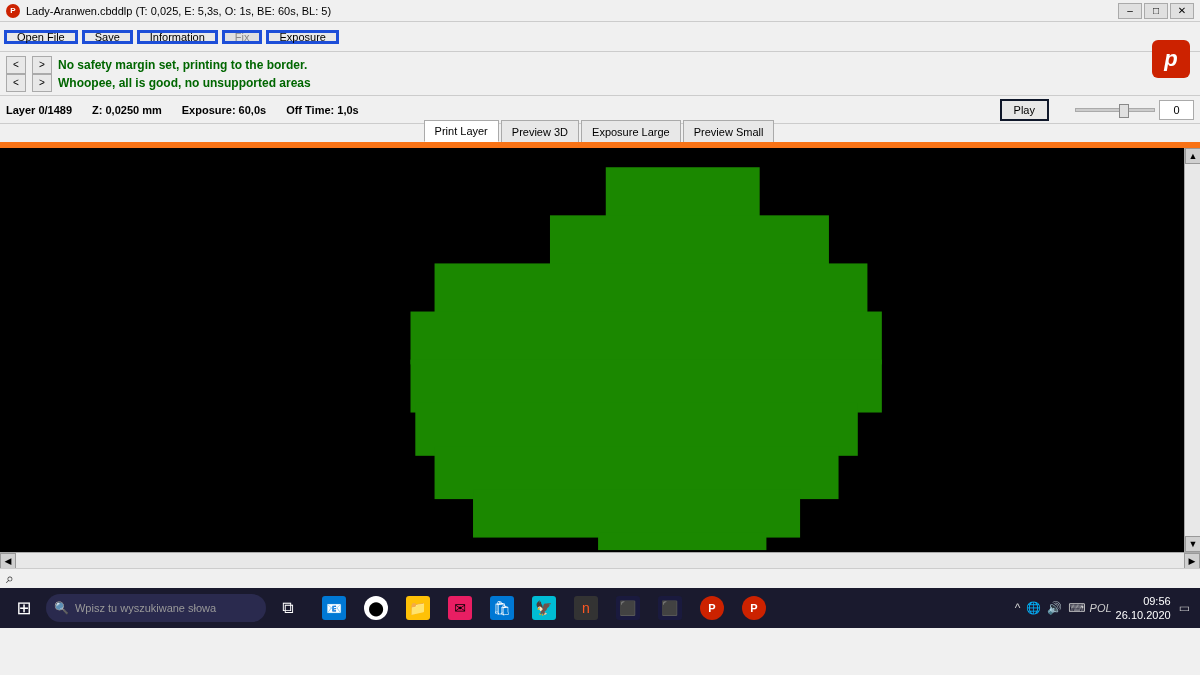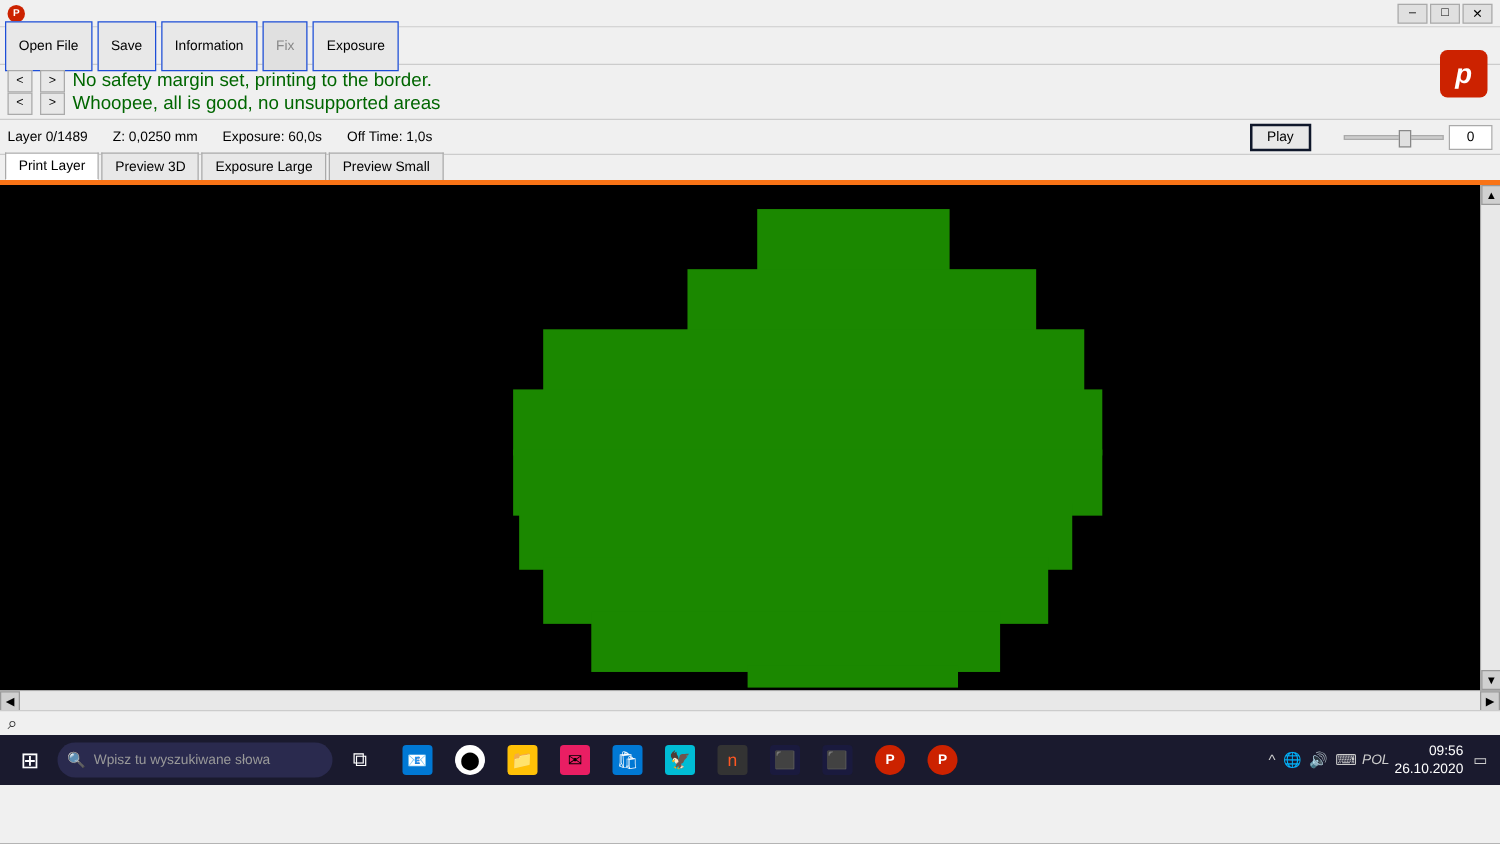--- a/index.html
+++ b/index.html
@@ -30,24 +30,24 @@
     .toolbar {
       height: 30px;
       background: #f0f0f0;
       display: flex;
       align-items: center;
       padding: 3px 4px;
       gap: 4px;
       border-bottom: 1px solid #ccc;
     }
     .toolbar-btn {
-      height: 40px;
+      height: 14px;
       padding: 0 10px;
       background: #e8e8e8;
-      border: 1px solid #1d4ed8;
+      border: 3px solid #1d4ed8;
       font-size: 11px;
       cursor: pointer;
       display: flex; align-items: center; justify-content: center;
     }
     .toolbar-btn.fix { background: #e0e0e0; color: #888; }
 
     
     .logo-area {
       position: absolute;
       top: 22px;
@@ -70,37 +70,37 @@
       height: 44px;
       background: #f0f0f0;
       display: flex;
       flex-direction: column;
       justify-content: center;
       padding: 2px 6px;
       border-bottom: 1px solid #ccc;
       padding-right: 60px;
     }
     .info-line {
-      font-size: 15px;
+      font-size: 12px;
       color: #006600;
-      font-weight: normal;
+      font-weight: bold;
       line-height: 16px;
     }
 
     
     .layerbar {
       height: 28px;
       background: #f0f0f0;
       display: flex;
       align-items: center;
       padding: 0 6px;
       gap: 20px;
       border-bottom: 1px solid #ccc;
     }
-    .layer-info { font-size: 11px; color: #000; }
+    .layer-info { font-size: 11px; color: #000; font-weight: bold; }
     .play-btn {
       height: 22px;
       padding: 0 12px;
       background: #e8e8e8;
       border: 2px solid #0f172a;
       font-size: 11px;
       cursor: pointer;
       margin-left: auto;
     }
     .slider-container {
@@ -133,22 +133,23 @@
       font-size: 11px;
       display: flex; align-items: center; justify-content: center;
     }
 
     
     .tabs {
       height: 24px;
       background: #f0f0f0;
       display: flex;
       align-items: flex-end;
-      padding: 0 4px;
-      border-bottom: 4px solid #f97316;
+      padding: 0 16px;
+      border-bottom: 6px solid #f97316;
+      justify-content: center;
     }
     .tab {
       height: 22px;
       padding: 0 10px;
       border: 1px solid #aaa;
       border-bottom: none;
       background: #e8e8e8;
       font-size: 11px;
       display: flex; align-items: center;
       cursor: pointer;
@@ -277,20 +278,21 @@
     svg.layer-shape { position: absolute; top: 0; left: 0; width: 100%; height: 100%; }
   </style>
 </head>
 <body>
 
 <div class="titlebar">
   <div style="display:flex;align-items:center;gap:6px;">
     <div style="width:14px;height:14px;background:#cc2200;border-radius:50%;display:flex;align-items:center;justify-content:center;">
       <span style="color:white;font-size:8px;font-weight:bold;">P</span>
     </div>
+    <span class="titlebar-title">Lady-Aranwen.cbddlp (T: 0,025, E: 5,3s, O: 1s, BE: 60s, BL: 5)</span>
   </div>
   <div class="titlebar-controls">
     <div class="titlebar-btn">–</div>
     <div class="titlebar-btn">□</div>
     <div class="titlebar-btn">✕</div>
   </div>
 </div>
 
 <div class="toolbar">
   <button class="toolbar-btn">Open File</button>

